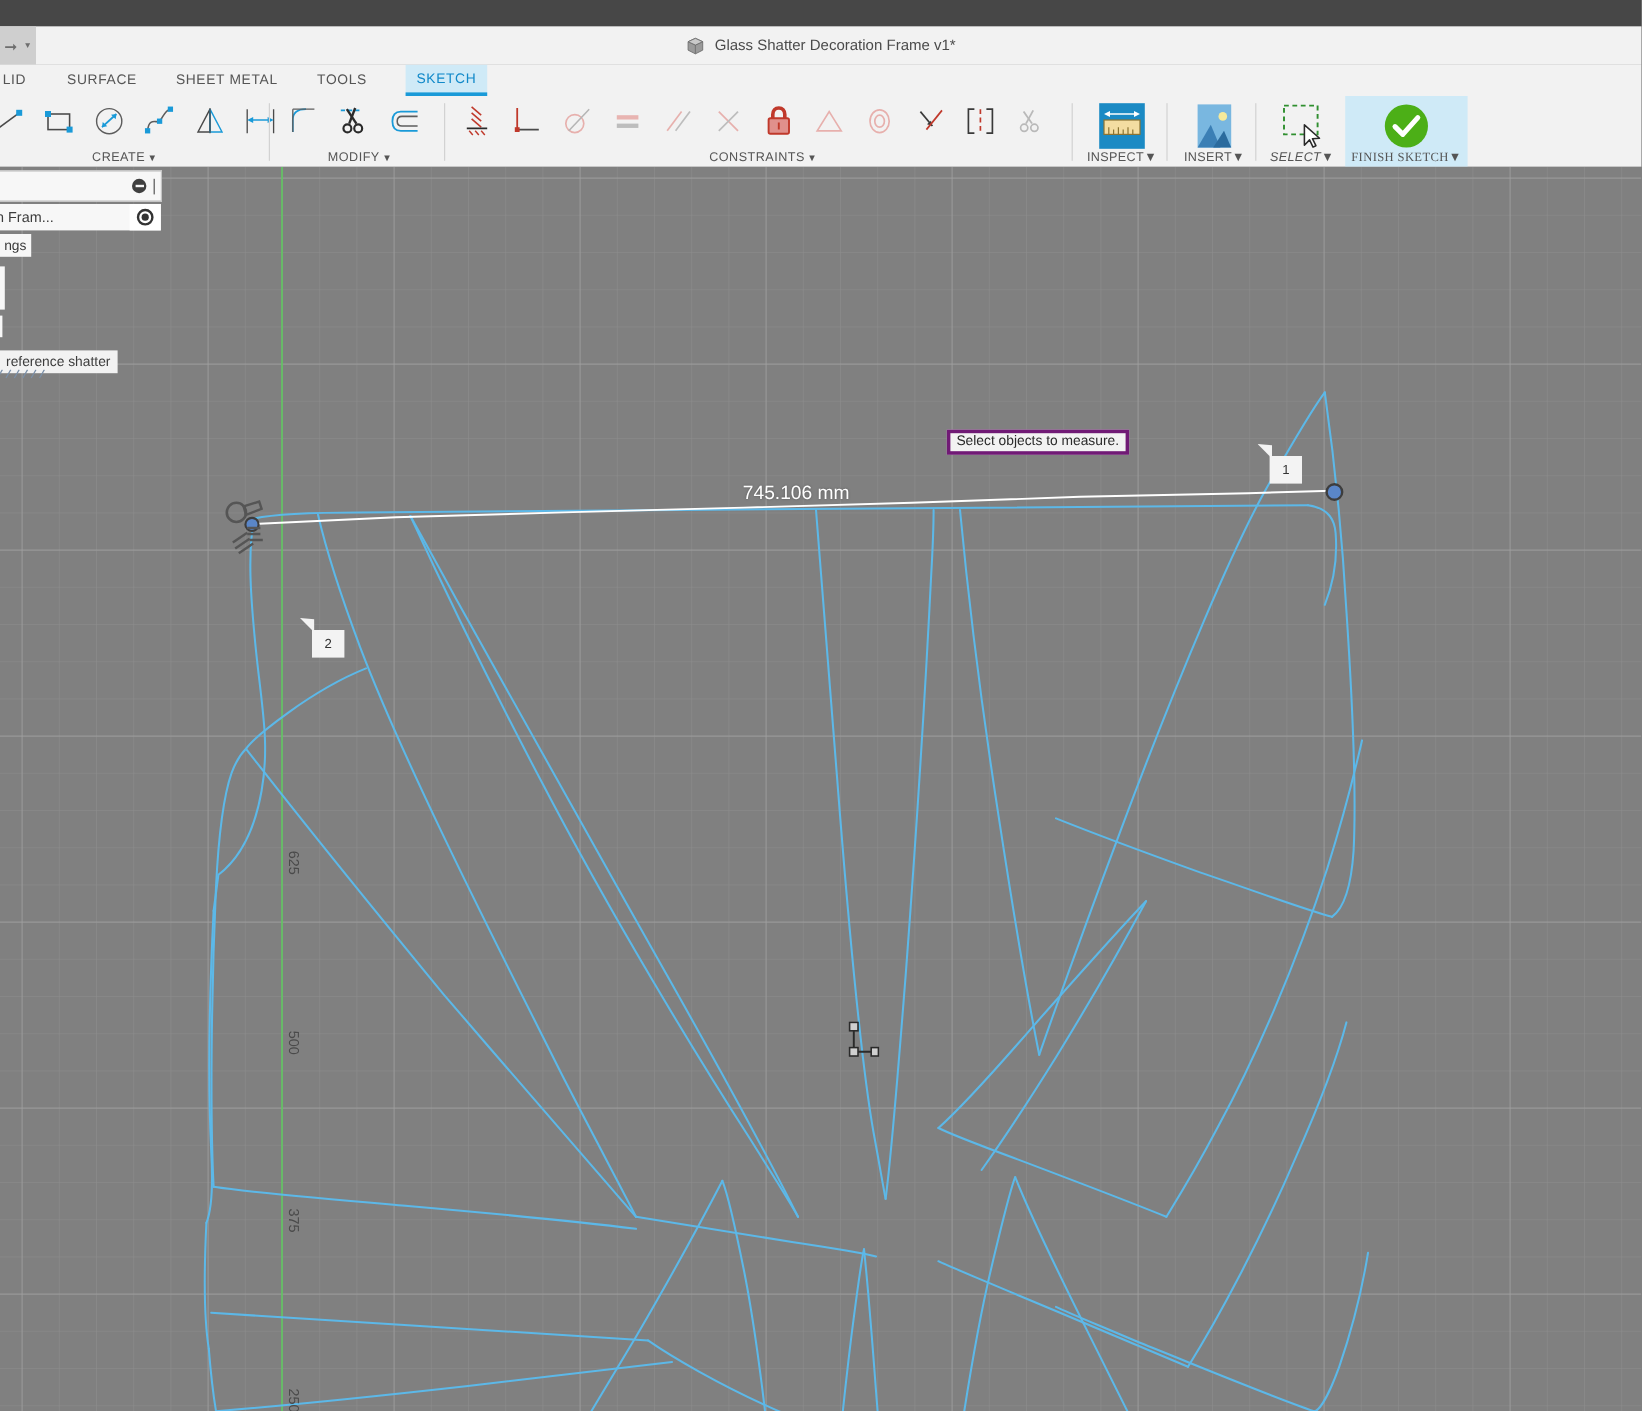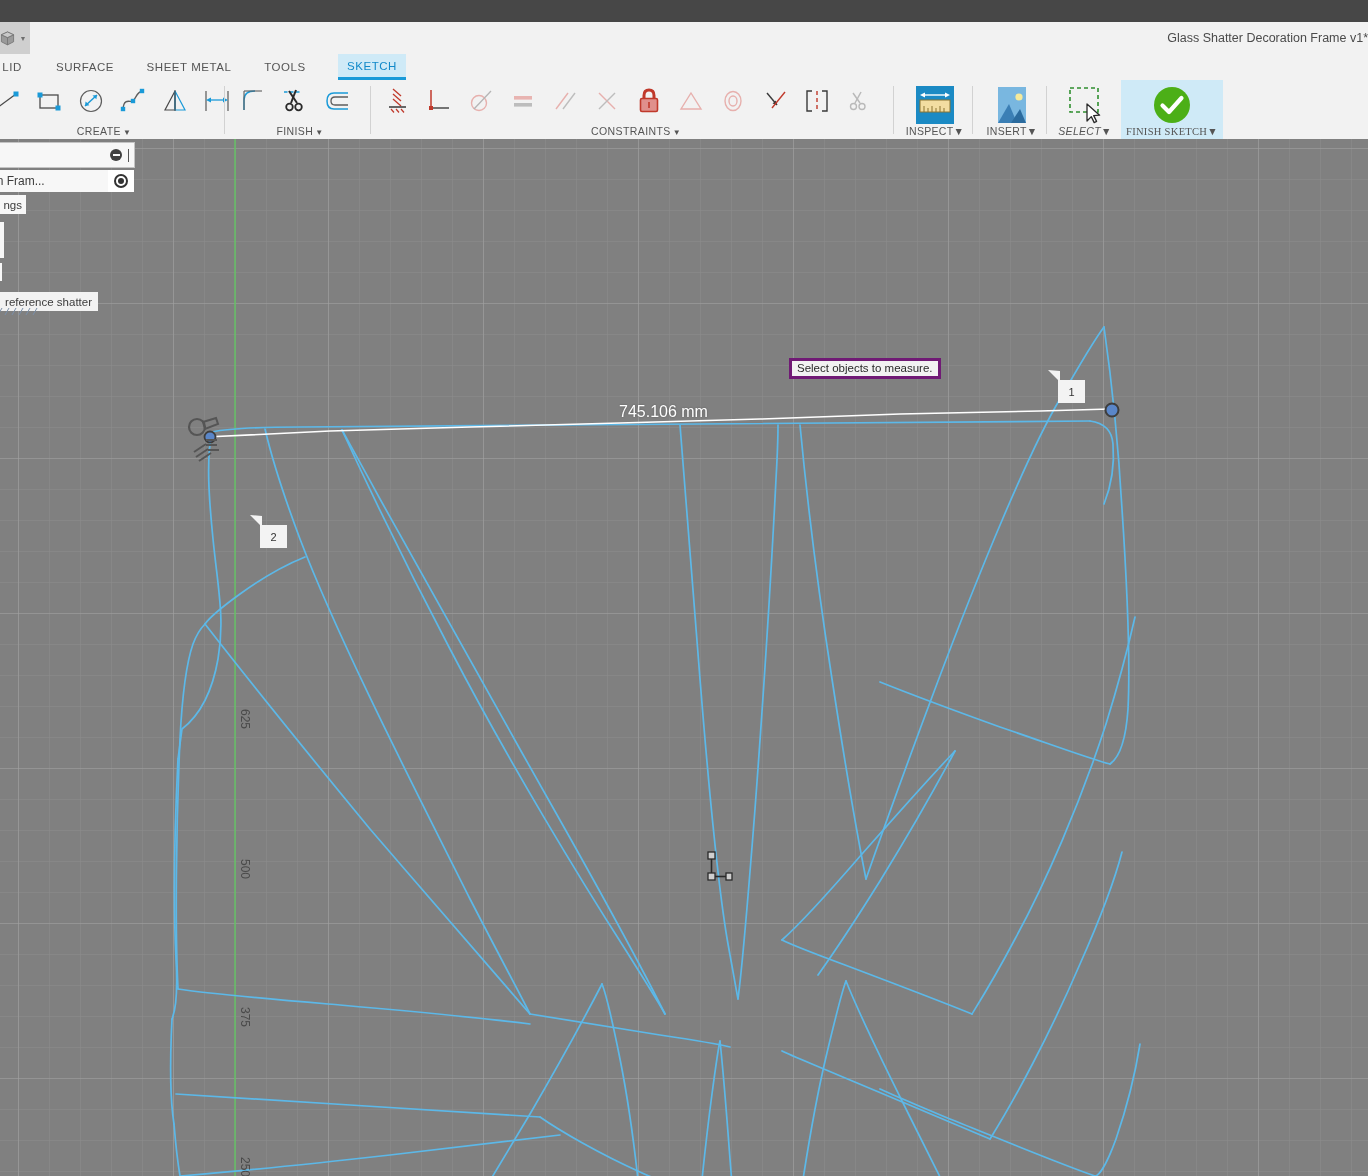--- a/index.html
+++ b/index.html
@@ -21,21 +21,21 @@
     background:#f2f2f2;
   }
   #navchip{
     position:absolute;left:0;top:22px;width:30px;height:32px;
     background:#cfcfcf;display:flex;align-items:center;justify-content:center;gap:5px;
   }
   #navchip .arrow{font-size:13px;color:#6e6e6e;line-height:1;}
   #navchip .caret{font-size:7px;color:#6e6e6e;line-height:1;}
   #doctitle{
     position:absolute;left:0;top:22px;width:1368px;height:32px;
-    display:flex;align-items:center;justify-content:space-between;gap:9px;
+    display:flex;align-items:center;justify-content:center;gap:9px;
     font-size:12.5px;color:#4b4b4b;pointer-events:none;
   }
   #doctitle .cubeicon{width:15px;height:15px;display:block;}
 
   
   #ribbon{
     position:absolute;left:0;top:54px;width:1368px;height:85px;
     background:#f2f2f2;
   }
   
@@ -276,21 +276,21 @@
       </div>
 
       <div class="icn">
         <svg width="30" height="30" viewBox="0 0 30 30">
           <path d="M26 7 L12 7 C7 7 5 10 5 15 C5 20 7 23 12 23 L26 23" fill="none" stroke="#1a9ad8" stroke-width="1.5"></path>
           <path d="M26 11 L13 11 C10 11 9 12.5 9 15 C9 17.5 10 19 13 19 L26 19" fill="none" stroke="#5d5d5d" stroke-width="1.3"></path>
         </svg>
       </div>
     </div>
     <div class="plabel">
-      <span>FINISH</span><span class="c">▼</span>
+      <span>MODIFY</span><span class="c">▼</span>
     </div>
   </div>
   <div class="vsep" style="left:370px;"></div>
 
   <div class="panel" style="left:376px;width:510px;">
     <div class="panelrow">
 
       <div class="icn">
         <svg width="30" height="30" viewBox="0 0 30 30">
           <line x1="11" y1="3" x2="19" y2="10" stroke="#c0392b" stroke-width="1.3"></line>

